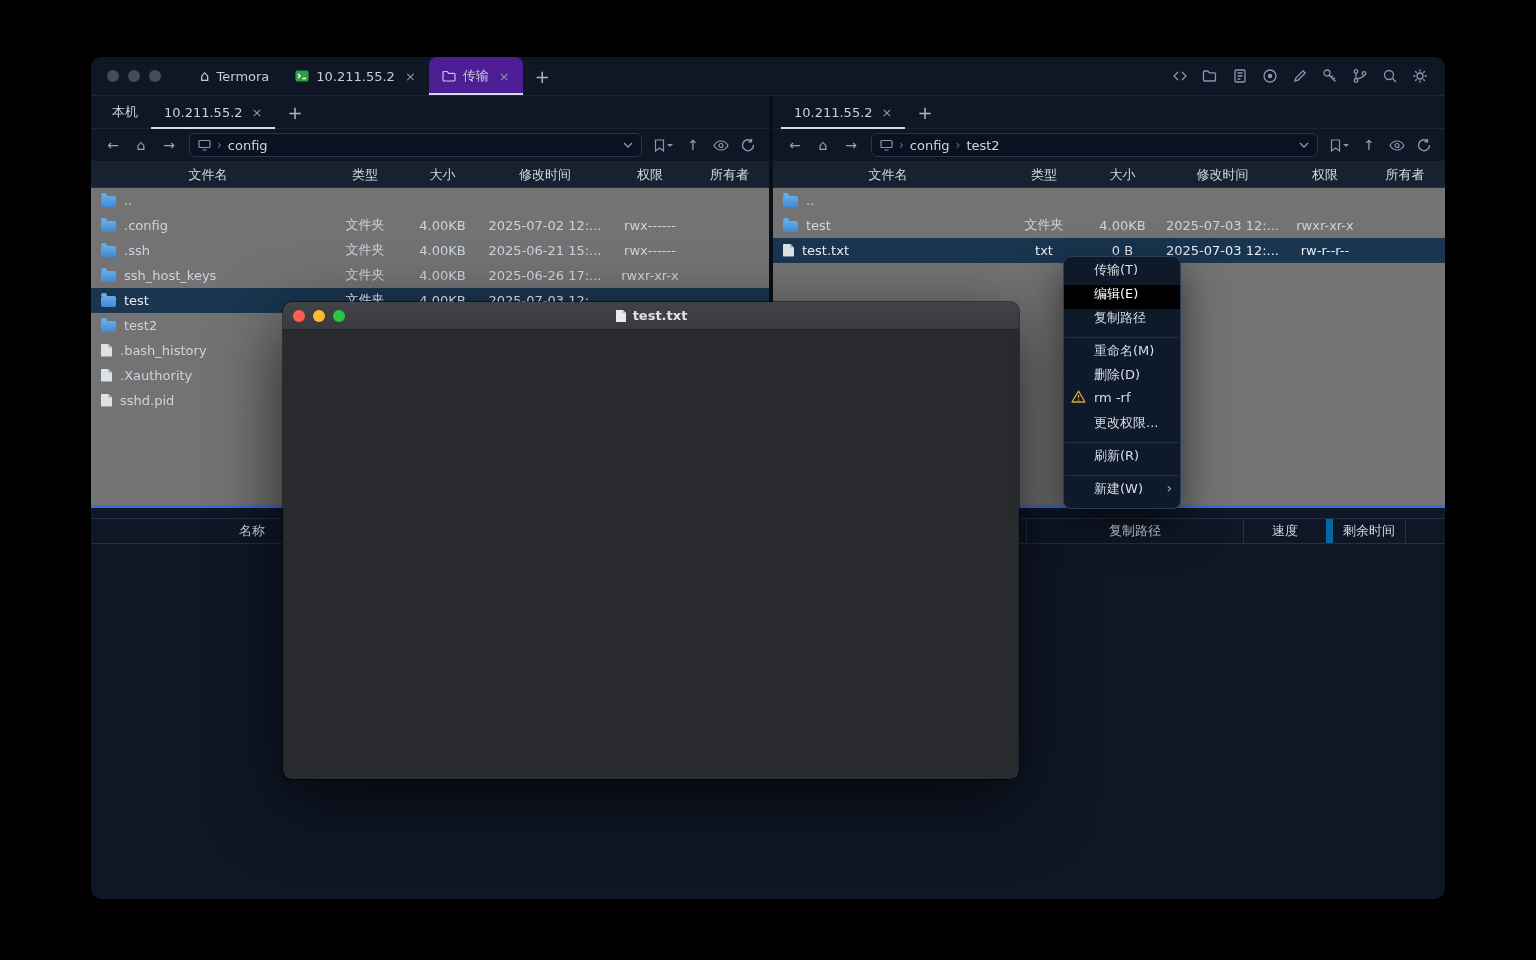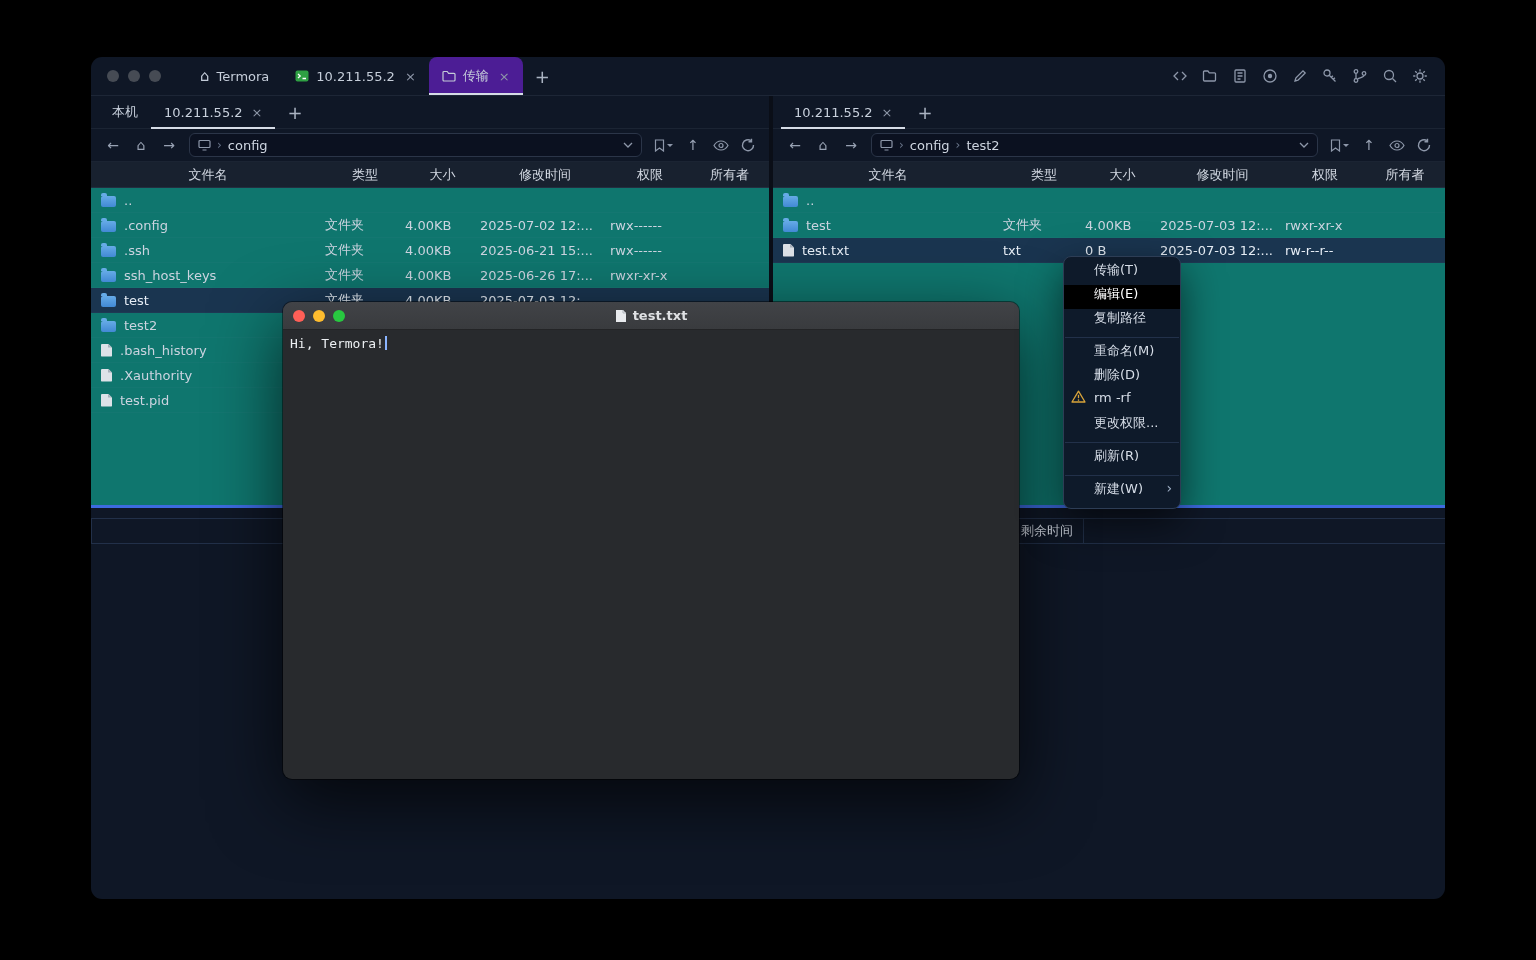--- a/index.html
+++ b/index.html
@@ -31,29 +31,29 @@
   .ptab.active::after{content:"";position:absolute;left:0;right:0;bottom:-1px;height:2px;background:#d6dce6}
   .pane-toolbar{height:33px;display:flex;align-items:center;gap:4px;padding:0 10px;border-bottom:1px solid #1b2433}
   .nav-btn{width:24px;height:24px;display:flex;align-items:center;justify-content:center;color:#98a2b3;font-size:14px}
   .path-box{flex:1;height:24px;margin:0 4px;border:1px solid #2b3548;border-radius:6px;background:#0b1120;
     display:flex;align-items:center;gap:6px;padding:0 8px;min-width:0;color:#ced5e0}
   .crumb-sep{color:#69758a;font-size:12px}
   .path-chevron{margin-left:auto;display:flex;align-items:center}
   .tool-btn{height:24px;display:flex;align-items:center;justify-content:center;padding:0 4px}
   .bm-caret{width:0;height:0;border:3px solid transparent;border-top-color:#8d97a9;margin:4px 0 0 2px}
   
-  .file-table{flex:1;background:#0f766e;overflow:hidden}
+  .file-table{flex:1;background:#737373;overflow:hidden}
   .ft-header{display:grid;height:26px;background:#18212f;border-bottom:1px solid #232e40;align-items:center;color:#d4dae4}
   .fh{text-align:center;overflow:hidden;white-space:nowrap}
   .ft-row{display:grid;height:25px;align-items:center;color:#ccd4e0;border-bottom:1px solid rgba(120,140,170,0.05)}
   .ft-row.selected{background:#1a3550;color:#e6edf5}
   .pane.left .ft-header,.pane.left .ft-row{grid-template-columns:234px 80px 75px 130px 80px 1fr}
   .pane.right .ft-header,.pane.right .ft-row{grid-template-columns:230px 82px 75px 125px 80px 1fr}
   .c-name{display:flex;align-items:center;gap:8px;padding-left:10px;overflow:hidden;white-space:nowrap}
-  .c-c{overflow:hidden;white-space:nowrap}
+  .c-c{text-align:center;overflow:hidden;white-space:nowrap}
   .fi-folder{width:15px;height:11px;border-radius:2px;background:linear-gradient(180deg,#66abe7,#4189d4);position:relative;flex:none;margin-top:2px}
   .fi-folder::before{content:"";position:absolute;top:-3px;left:0;width:6px;height:3px;border-radius:2px 2px 0 0;background:#66abe7}
   .fi-file{width:11px;height:13px;background:#dde2e8;position:relative;flex:none;border-radius:1px;
     clip-path:polygon(0 0,7px 0,11px 4px,11px 13px,0 13px)}
   .fi-file::before{content:"";position:absolute;top:0;right:0;width:4px;height:4px;background:#a8b1bc;clip-path:polygon(0 0,100% 100%,0 100%)}
   
   .hsplit{position:absolute;left:0;top:448px;width:100%;height:3px;background:#3d6be0;z-index:5}
   .transfer-header{position:absolute;left:0;top:461px;width:100%;height:26px;display:flex;align-items:stretch;
     border-top:1px solid #223049;border-bottom:1px solid #223049;color:#d4dae4;z-index:1}
   .th-cell{display:flex;align-items:center;justify-content:center;overflow:hidden;white-space:nowrap}
@@ -324,21 +324,21 @@
             </div>
           <div class="c-c"></div>
           <div class="c-c"></div>
           <div class="c-c"></div>
           <div class="c-c"></div>
           <div class="c-c"></div>
         </div>
         <div class="ft-row">
           <div class="c-name">
               <span class="fi-file"></span>
-              <span>test.pid</span>
+              <span>sshd.pid</span>
             </div>
           <div class="c-c"></div>
           <div class="c-c"></div>
           <div class="c-c"></div>
           <div class="c-c"></div>
           <div class="c-c"></div>
         </div>
       </div>
     </section>
 
@@ -434,20 +434,21 @@
           <div class="c-c">2025-07-03 12:...</div>
           <div class="c-c">rw-r--r--</div>
           <div class="c-c"></div>
         </div>
       </div>
     </section>
   </div>
 
   <div class="hsplit"></div>
   <div class="transfer-header">
+    <div class="th-cell th-name">名称</div>
     <div class="th-cell th-spacer"></div>
     <div class="th-cell th-dest">复制路径</div>
     <div class="th-cell th-speed">速度</div>
     <div class="th-cell th-eta">剩余时间</div>
     <div class="th-fill"></div>
   </div>
 
   <div class="editor">
     <div class="ed-titlebar">
       <div class="ed-traffic">
@@ -458,21 +459,20 @@
       <div class="ed-title">
         <span>
             <svg width="12" height="14" viewBox="0 0 12 14">
               <path d="M1 1h7l3 3v9H1z" fill="#e8eaed"></path>
               <path d="M8 1v3h3" fill="none" stroke="#b0b5bb" stroke-width="1"></path>
             </svg>
           </span>
         <span>test.txt</span>
       </div>
     </div>
-    <div class="ed-content"><span>Hi, Termora!</span><span class="caret"></span></div>
   </div>
 
   <div class="ctx">
     <div class="ctx-item">
       <span>传输(T)</span>
     </div>
     <div class="ctx-item hl">
       <span>编辑(E)</span>
     </div>
     <div class="ctx-item">

